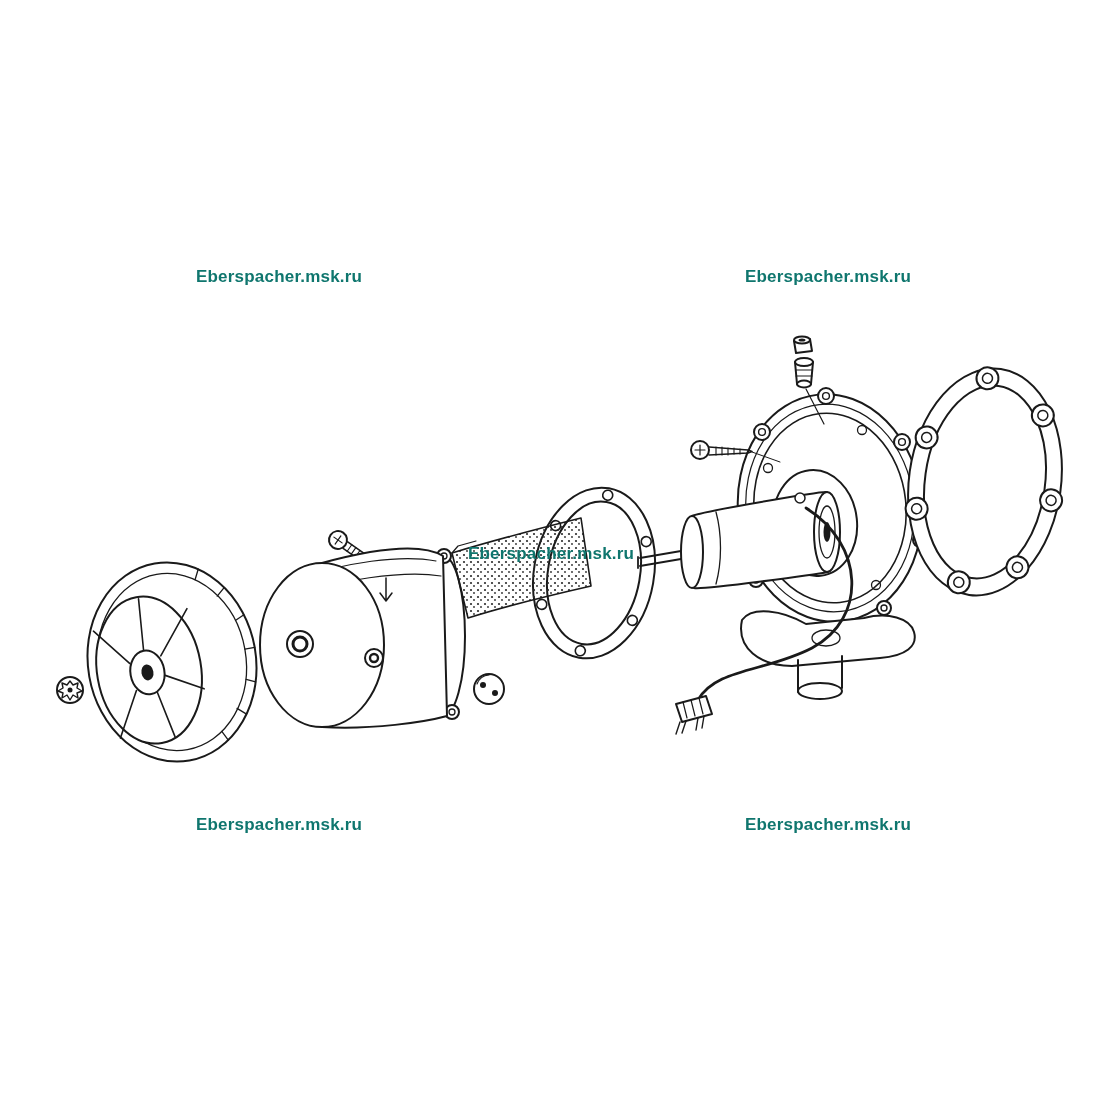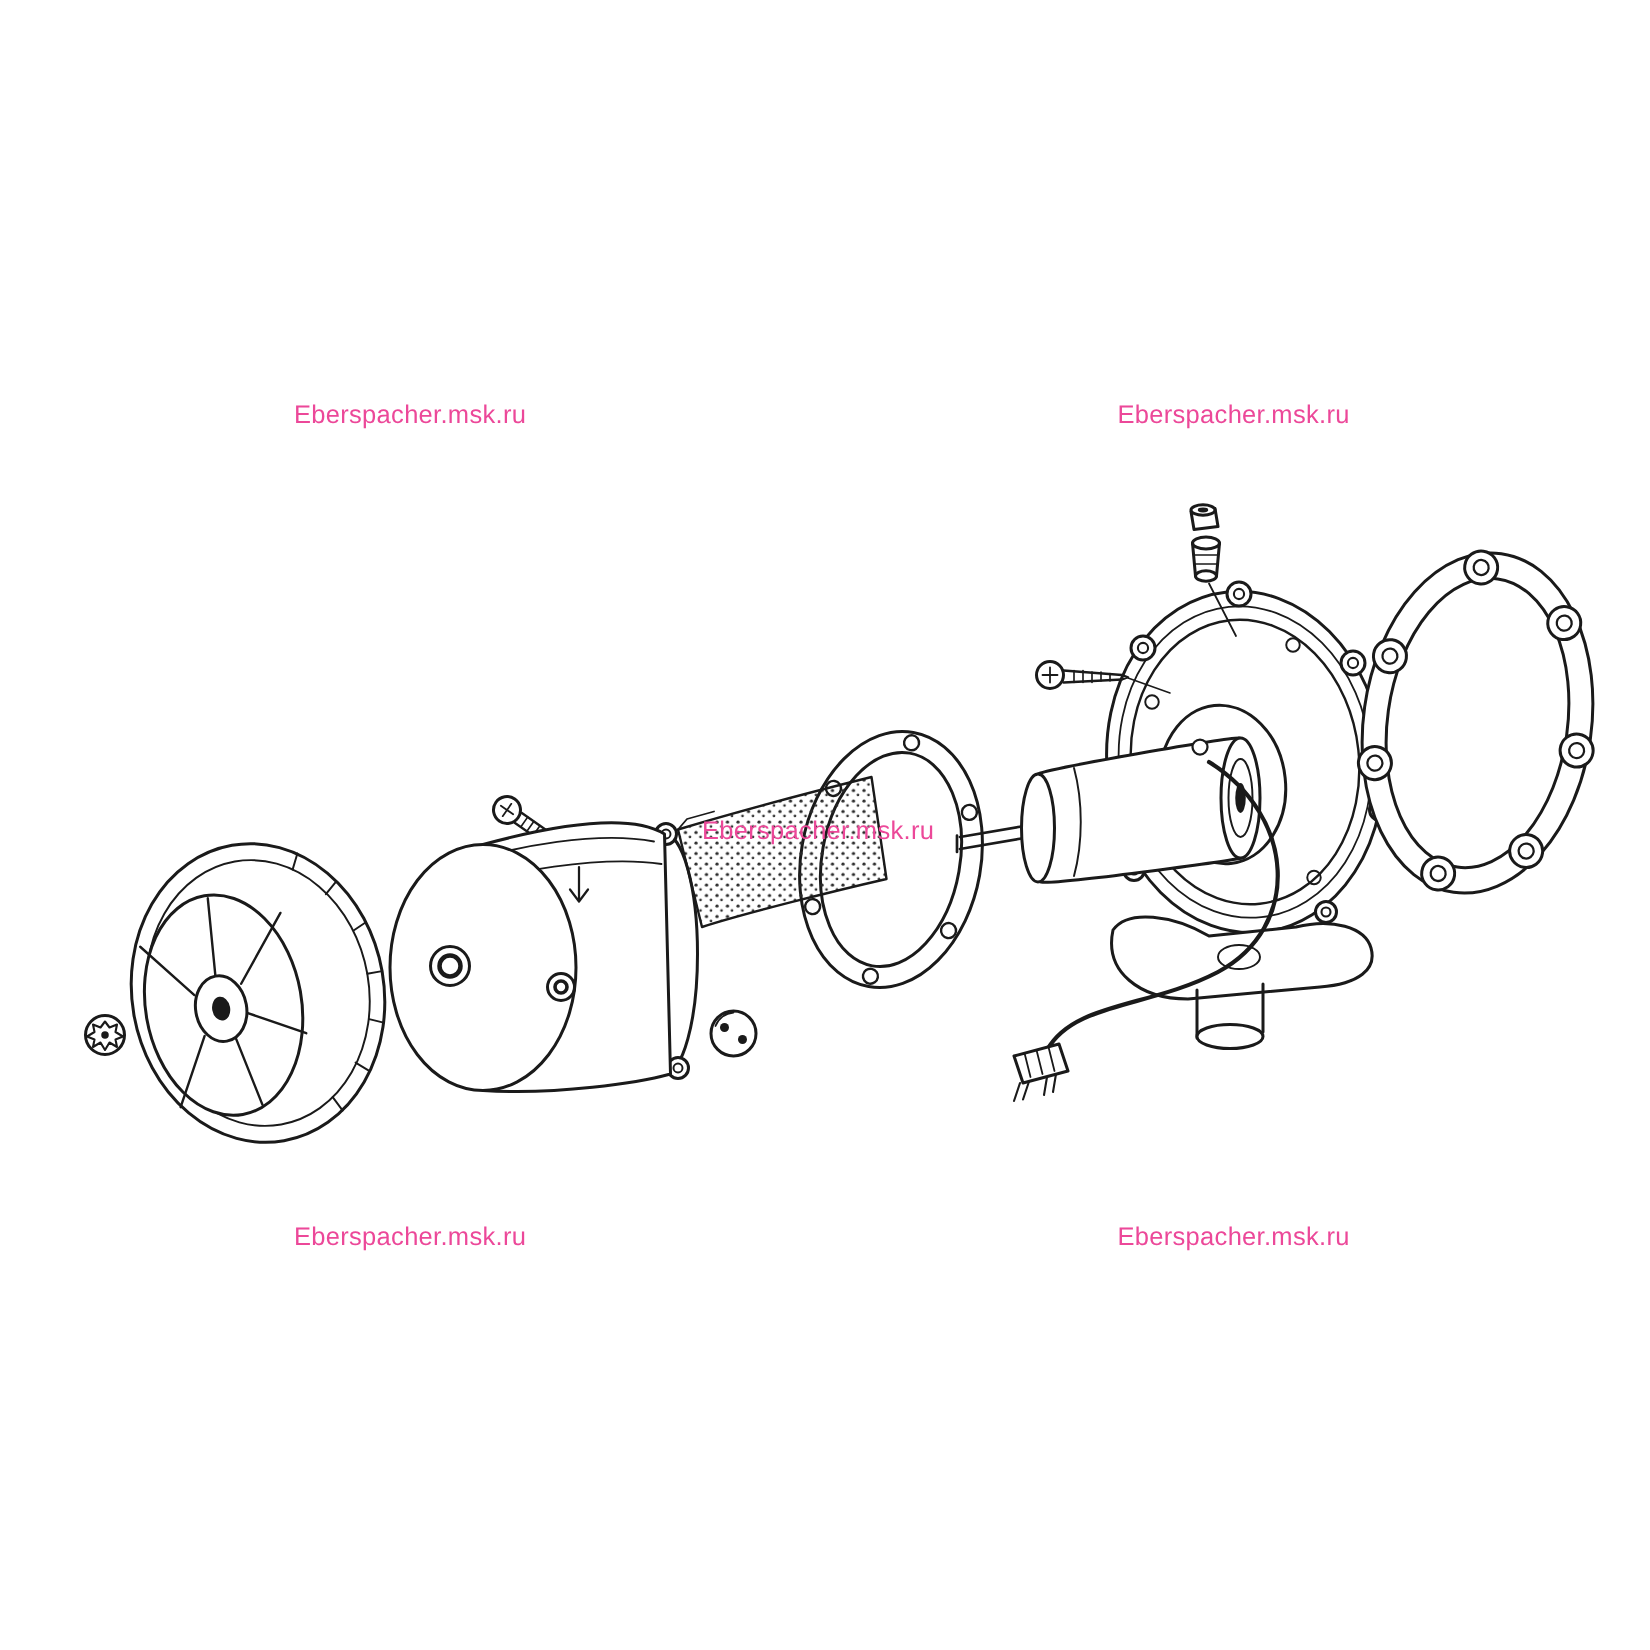--- a/index.html
+++ b/index.html
@@ -6,22 +6,22 @@
   .canvas{
     position:relative;
     width:1100px;height:1100px;
     background:#ffffff;
     font-family:"Liberation Sans", sans-serif;
     overflow:hidden;
   }
   .canvas svg{position:absolute;left:0;top:0;z-index:1;}
   .watermark{
     position:absolute;z-index:2;
-    font-weight:normal;font-size:17px;line-height:18px;
-    color:#ec4899;letter-spacing:0.2px;
+    font-weight:bold;font-size:17px;line-height:18px;
+    color:#0f766e;letter-spacing:0.2px;
     user-select:none;white-space:nowrap;
   }
   .wm-tl{left:196px;top:268px;}
   .wm-tr{left:745px;top:268px;}
   .wm-c {left:468px;top:545px;}
   .wm-bl{left:196px;top:816px;}
   .wm-br{left:745px;top:816px;}
 </style>
 </head>
 <body>

